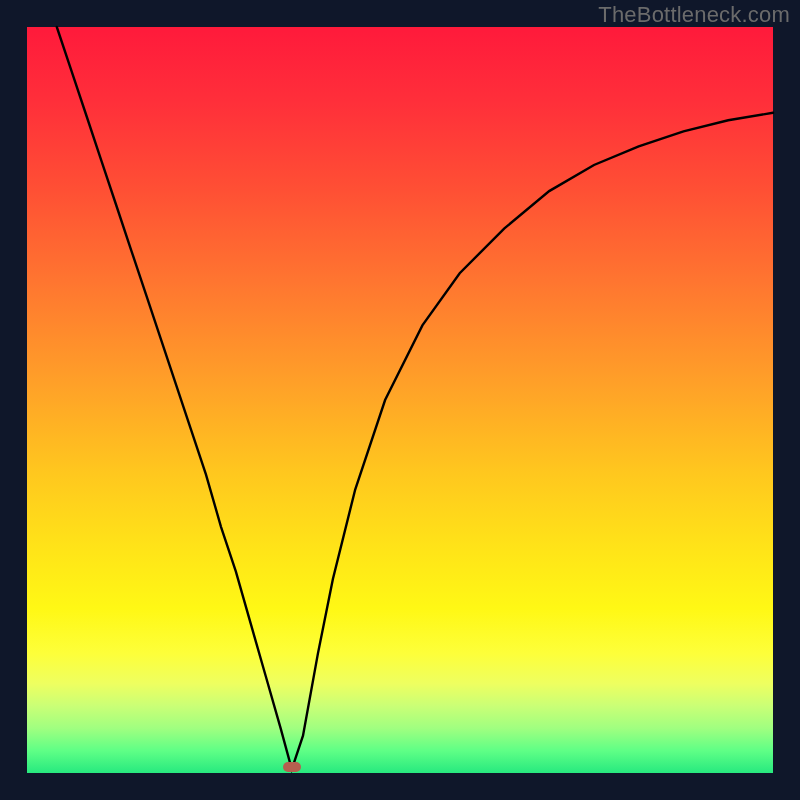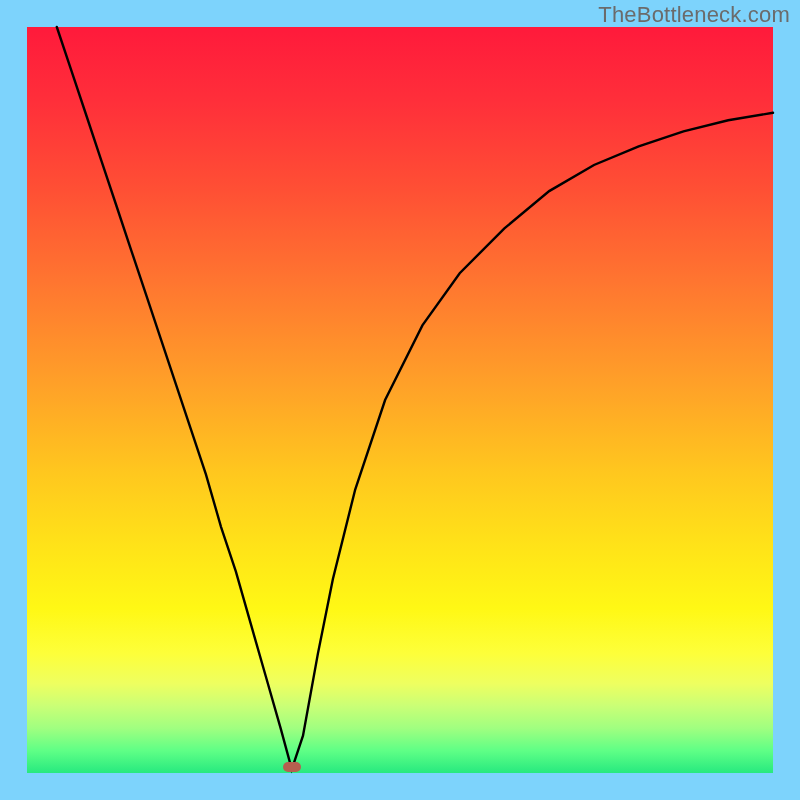--- a/index.html
+++ b/index.html
@@ -8,21 +8,21 @@
     width: 800px;
     height: 800px;
     background: #000000;
     overflow: hidden;
     font-family: Arial, Helvetica, sans-serif;
   }
   .frame {
     position: relative;
     width: 800px;
     height: 800px;
-    background: #7dd3fc;
+    background: #0f172a;
   }
   .plot-area {
     position: absolute;
     left: 27px;
     top: 27px;
     width: 746px;
     height: 746px;
     
     background: linear-gradient(to bottom,
       #ff1a3b 0%,

